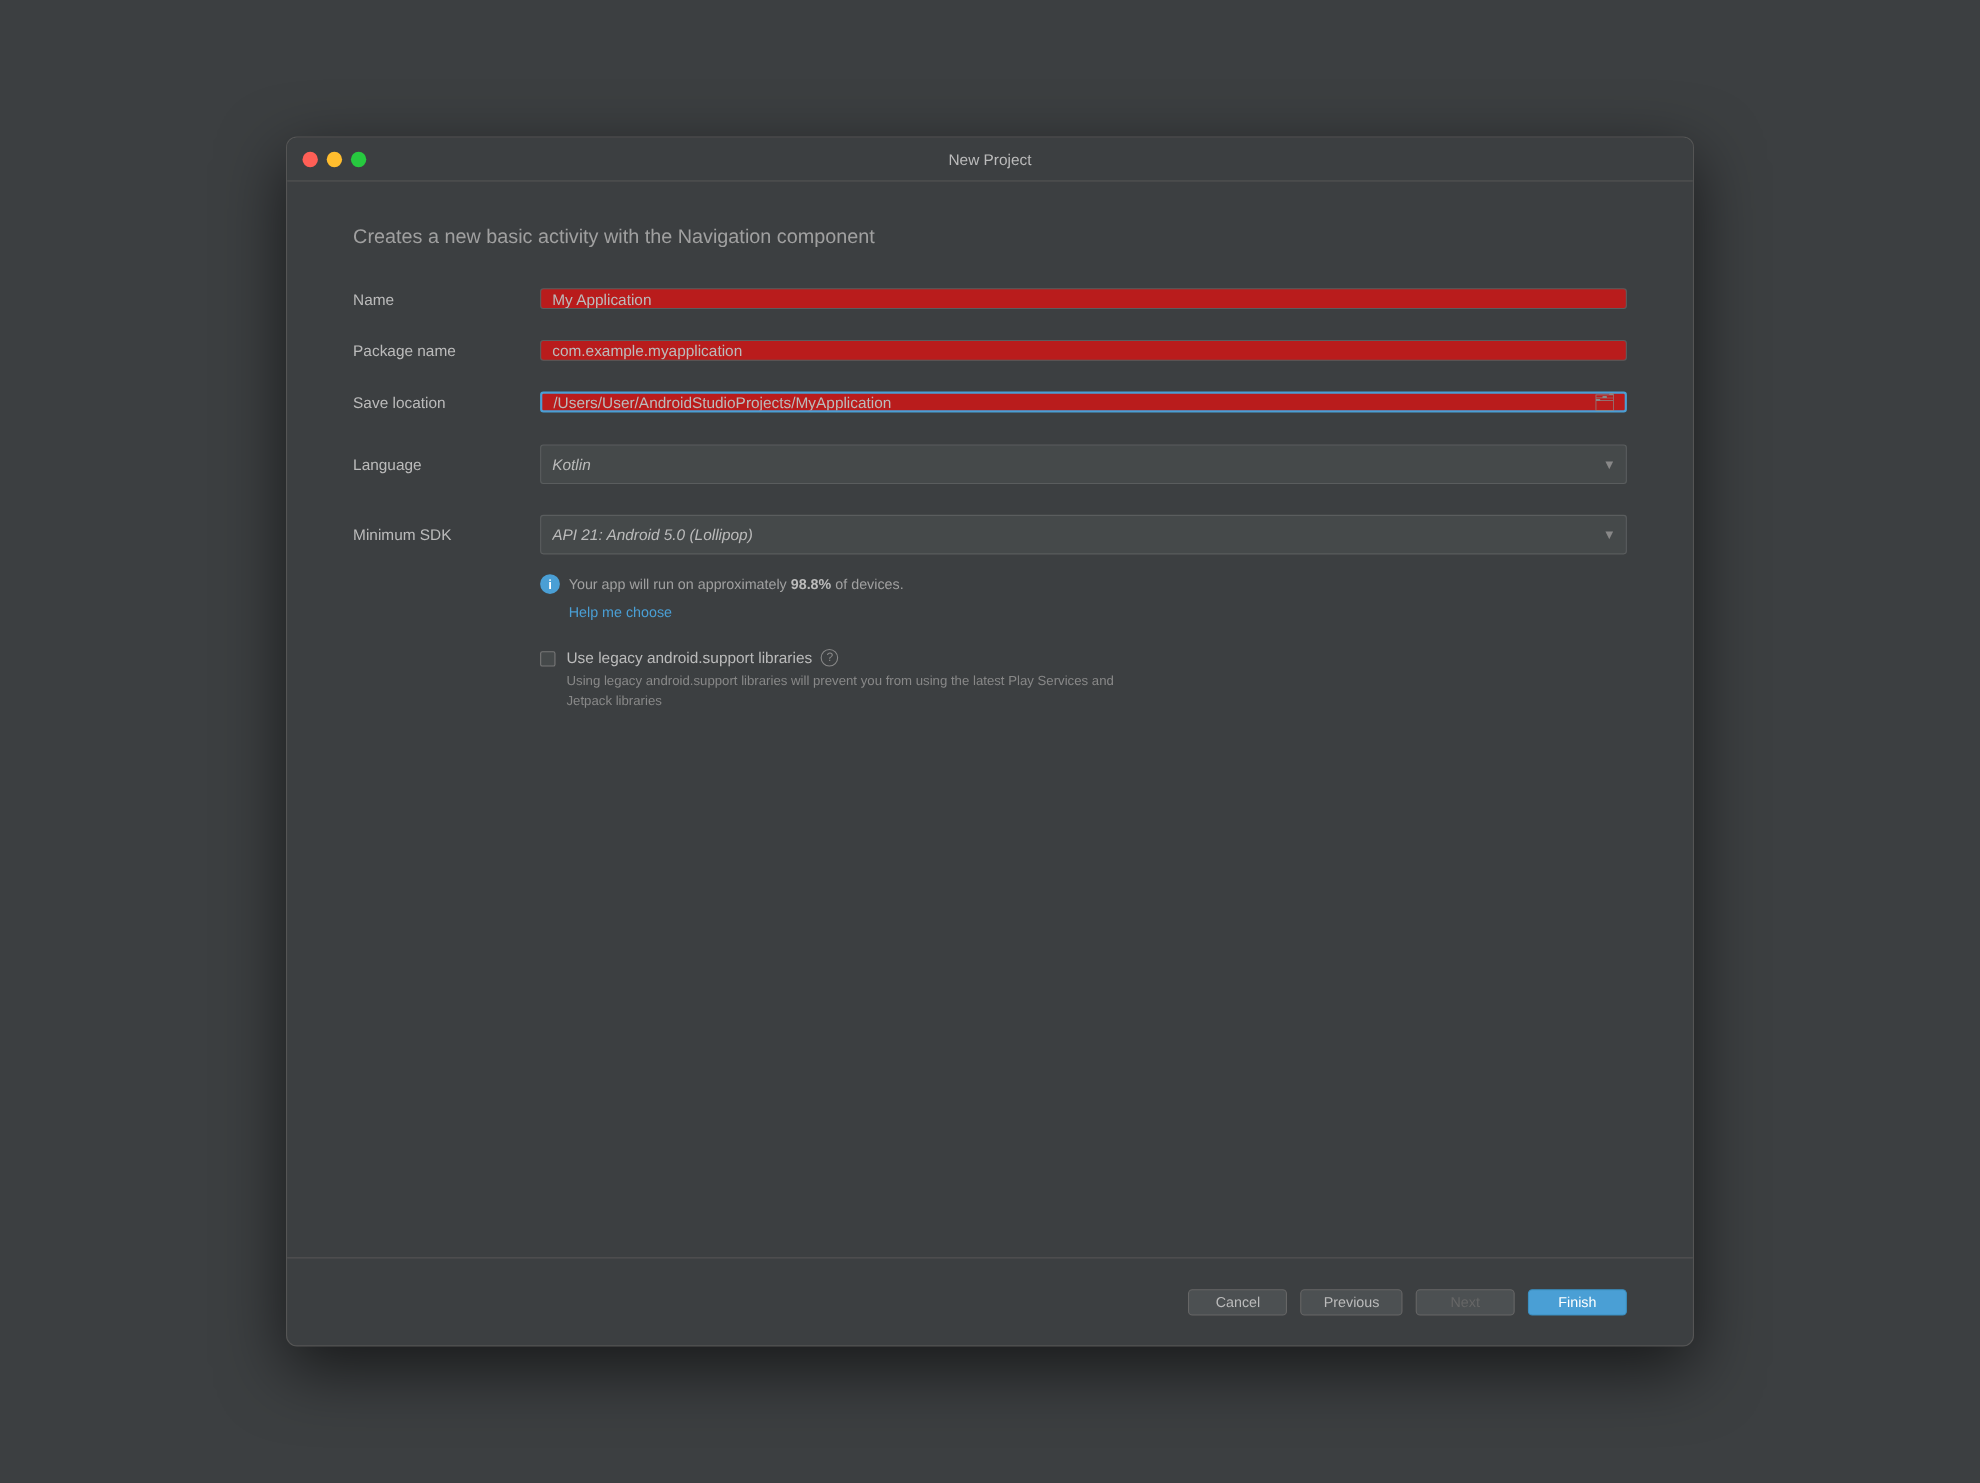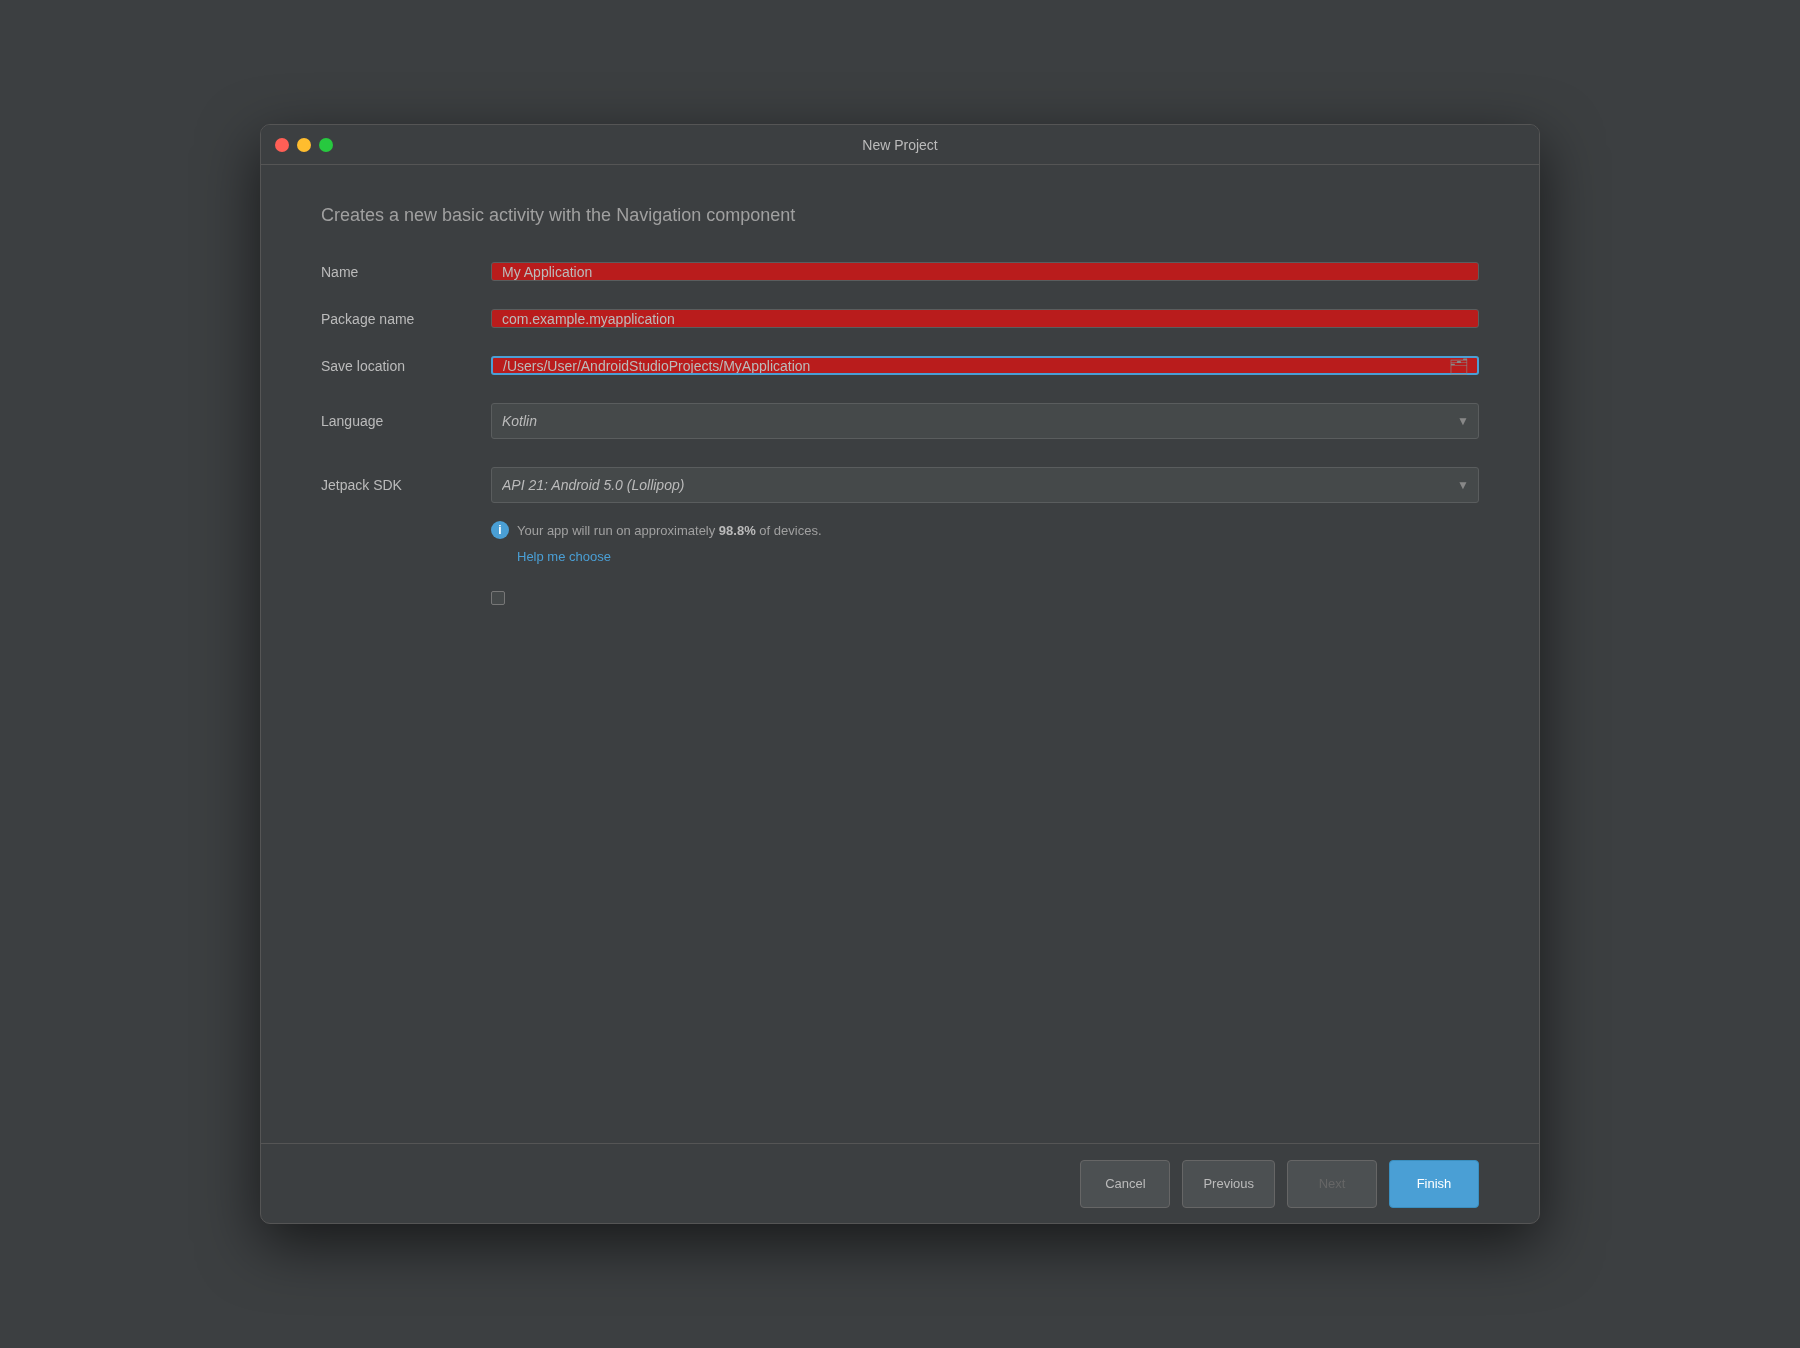--- a/index.html
+++ b/index.html
@@ -281,21 +281,21 @@
       display: flex;
       align-items: center;
       justify-content: flex-end;
       padding: 0 60px;
       border-top: 1px solid #555;
       gap: 12px;
       flex-shrink: 0;
     }
 
     .btn {
-      height: 48px;
+      height: 24px;
       min-width: 90px;
       padding: 0 20px;
       border-radius: 4px;
       font-size: 13px;
       cursor: pointer;
       border: 1px solid #666;
       background: #4c5052;
       color: #bbb;
       display: flex;
       align-items: center;
@@ -355,41 +355,51 @@
         <div class="form-select-wrapper">
           <select class="form-select">
             <option>Kotlin</option>
             <option>Java</option>
           </select>
           <span class="select-arrow">▼</span>
         </div>
       </div>
 
       <div class="form-row">
-        <label class="form-label">Jetpack SDK</label>
+        <label class="form-label">Minimum SDK</label>
         <div class="form-select-wrapper">
           <select class="form-select">
             <option>API 21: Android 5.0 (Lollipop)</option>
           </select>
           <span class="select-arrow">▼</span>
         </div>
       </div>
 
       <div class="sdk-info">
         <div class="sdk-info-row">
           <div class="info-icon">i</div>
           <span class="sdk-info-text">
             <span>Your app will run on approximately </span><strong>98.8%</strong><span> of devices.</span>
           </span>
         </div>
         <a class="help-link">Help me choose</a>
       </div>
 
       <div class="checkbox-row">
         <input class="checkbox-input" type="checkbox" style="">
+        <div class="checkbox-label-area">
+          <div class="checkbox-main-label">
+            <span class="checkbox-text">Use legacy android.support libraries</span>
+            <div class="help-circle">
+              <span>?</span>
+            </div>
+          </div>
+          <span class="checkbox-sublabel">Using legacy android.support libraries will prevent you from using
+the latest Play Services and Jetpack libraries</span>
+        </div>
       </div>
 
     </div>
   </div>
 
   <div class="footer">
     <button class="btn">Cancel</button>
     <button class="btn">Previous</button>
     <button class="btn btn-disabled">Next</button>
     <button class="btn btn-primary">Finish</button>

